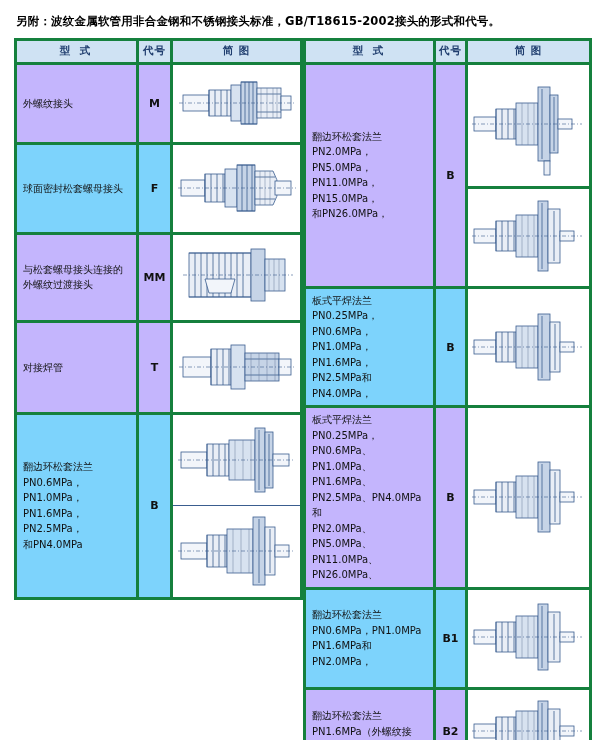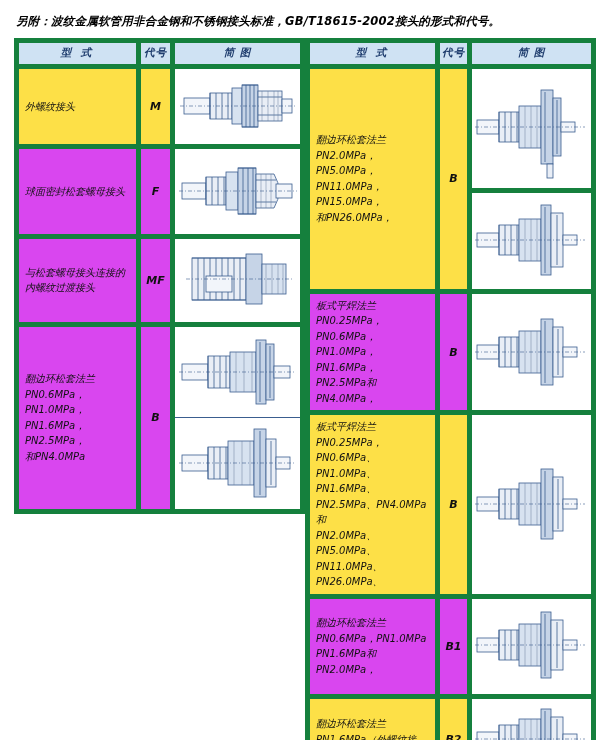--- a/index.html
+++ b/index.html
@@ -13,21 +13,20 @@
     font-family: "DejaVu Sans", "Liberation Sans", sans-serif;
     color: #111;
     overflow: hidden;
   }
   .page {
     position: relative;
     width: 600px;
     height: 684px;
     box-sizing: border-box;
     padding: 14px 14px 0 14px;
-    font-style: italic;
   }
   .doc-title {
     font-size: 11.5px;
     font-weight: bold;
     color: #000;
     letter-spacing: 0.2px;
     margin: 0 0 9px 2px;
     line-height: 1.3;
   }
   .tables {
@@ -35,21 +34,21 @@
     width: 572px;
     align-items: flex-start;
   }
   table.std {
     border-collapse: collapse;
     table-layout: fixed;
   }
   table.left { width: 286px; }
   table.right { width: 286px; }
   table.std td, table.std th {
-    border: 5px solid #15803d;
+    border: 3px solid #15803d;
     padding: 0;
     vertical-align: middle;
   }
   thead th {
     background: #cfe2f3;
     height: 21px;
     font-size: 10.5px;
     font-weight: bold;
     color: #1f3d6e;
     text-align: center;
@@ -61,22 +60,22 @@
     line-height: 1.55;
     padding: 4px 6px;
     color: #111;
   }
   .code {
     text-align: center;
     font-size: 11px;
     font-weight: bold;
     color: #111;
   }
-  .yellow { background: #d946ef; }
-  .white { background: #fde047; }
+  .yellow { background: #7dd3fc; }
+  .white { background: #c4b5fd; }
   .fig {
     height: 100%;
     text-align: center;
     background: #ffffff;
   }
   .fig svg { display: block; margin: 0 auto; }
   
   .ln { stroke: #3a5d8f; stroke-width: 0.8; fill: none; }
   .hatch { stroke: #6a7e9c; stroke-width: 0.5; fill: none; }
   .fillA { fill: #e9eef6; stroke: #3a5d8f; stroke-width: 0.8; }
@@ -146,39 +145,58 @@
               <path class="ln" d="M62 16 L80 16 M62 62 L80 62 M67 16 L67 62 M72 16 L72 62 M77 16 L77 62"></path>
               <path class="fillA" d="M80 22 L98 22 Q108 39 98 56 L80 56 Z"></path>
               <path class="ln" d="M80 28 L100 28 M80 50 L100 50"></path>
               <path class="hatch" d="M85 22 L85 56 M90 22 L90 56 M95 22 L95 56"></path>
               <rect class="fillC" x="100" y="32" width="16" height="14"></rect>
               <path class="dash" d="M3 39 L121 39"></path>
             </svg>
           </td>
         </tr>
 
-
         <tr style="height:88px">
-          <td class="yellow">
-            <div class="cell-text">与松套螺母接头连接的内螺纹过渡接头</div>
-          </td>
-          <td class="yellow code">MF</td>
+          <td class="white">
+            <div class="cell-text">与松套螺母接头连接的外螺纹过渡接头</div>
+          </td>
+          <td class="white code">MM</td>
           <td class="fig">
             <svg width="124" height="76" viewBox="0 0 124 76">
-              <rect class="fillA" x="16" y="16" width="54" height="42"></rect>
-              <path class="ln" d="M16 16 L70 16 M16 58 L70 58 M22 16 L22 58 M28 16 L28 58 M34 16 L34 58 M40 16 L40 58 M46 16 L46 58 M52 16 L52 58 M58 16 L58 58 M64 16 L64 58"></path>
-              <rect class="fillD" x="70" y="12" width="16" height="50"></rect>
-              <rect class="fillB" x="86" y="22" width="24" height="30"></rect>
-              <path class="hatch" d="M90 22 L90 52 M96 22 L96 52 M102 22 L102 52 M107 22 L107 52"></path>
-              <rect class="fillC" x="30" y="34" width="26" height="16"></rect>
-              <path class="dash" d="M10 37 L118 37"></path>
-            </svg>
-          </td>
-        </tr>
-
+              <rect class="fillA" x="14" y="14" width="62" height="44"></rect>
+              <path class="ln" d="M14 14 L76 14 M14 58 L76 58 M20 14 L20 58 M26 14 L26 58 M32 14 L32 58 M38 14 L38 58 M44 14 L44 58 M50 14 L50 58 M56 14 L56 58 M62 14 L62 58 M68 14 L68 58"></path>
+              <rect class="fillD" x="76" y="10" width="14" height="52"></rect>
+              <rect class="fillB" x="90" y="20" width="20" height="32"></rect>
+              <path class="hatch" d="M94 20 L94 52 M99 20 L99 52 M104 20 L104 52"></path>
+              <path class="fillC" d="M30 40 L60 40 L56 54 L34 54 Z"></path>
+              <path class="dash" d="M8 36 L118 36"></path>
+            </svg>
+          </td>
+        </tr>
+
+
+        <tr style="height:92px">
+          <td class="white">
+            <div class="cell-text">对接焊管</div>
+          </td>
+          <td class="white code">T</td>
+          <td class="fig">
+            <svg width="124" height="80" viewBox="0 0 124 80">
+              <rect class="fillC" x="8" y="30" width="28" height="20"></rect>
+              <rect class="fillA" x="36" y="22" width="20" height="36"></rect>
+              <path class="ln" d="M36 22 L36 58 M42 22 L42 58 M48 22 L48 58 M54 22 L54 58"></path>
+              <rect class="fillB" x="56" y="18" width="14" height="44"></rect>
+              <rect class="fillD" x="70" y="26" width="34" height="28"></rect>
+              <path class="ln" d="M70 32 L104 32 M70 48 L104 48"></path>
+              <path class="hatch" d="M76 26 L76 54 M84 26 L84 54 M92 26 L92 54 M100 26 L100 54"></path>
+              <rect class="fillC" x="104" y="32" width="12" height="16"></rect>
+              <path class="dash" d="M4 40 L120 40"></path>
+            </svg>
+          </td>
+        </tr>
 
         <tr style="height:182px">
           <td class="yellow">
             <div class="cell-text">
               <div>翻边环松套法兰</div>
               <div>PN0.6MPa，PN1.0MPa，</div>
               <div>PN1.6MPa，PN2.5MPa，</div>
               <div>和PN4.0MPa</div>
             </div>
           </td>

